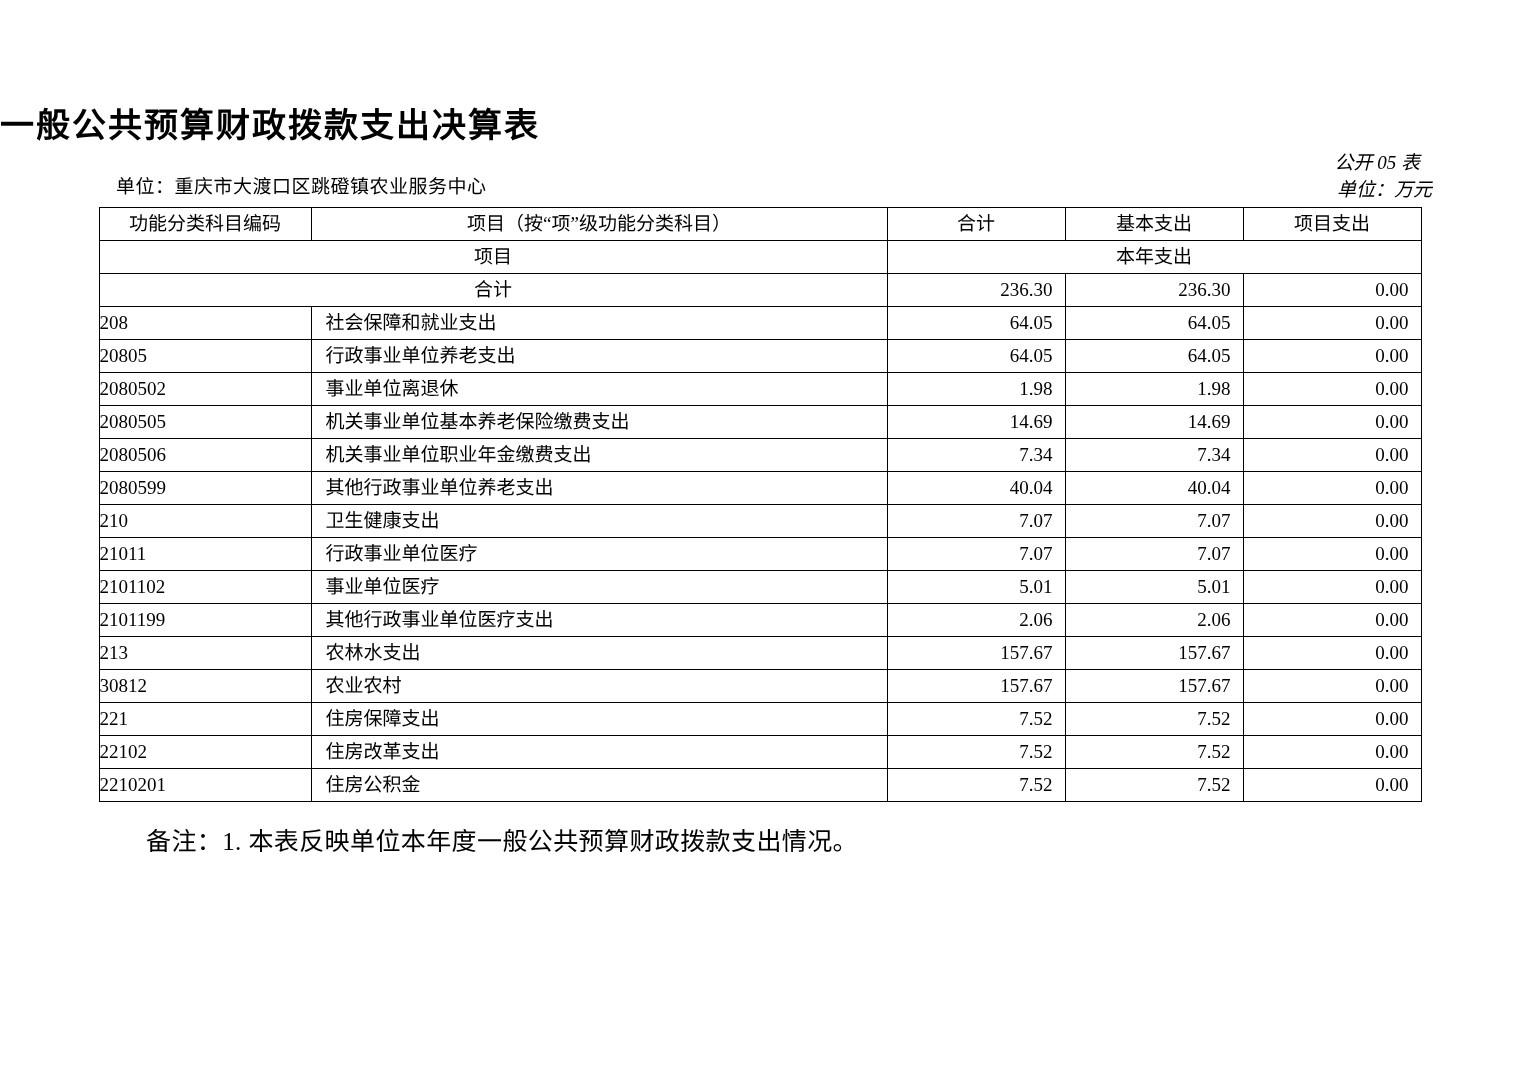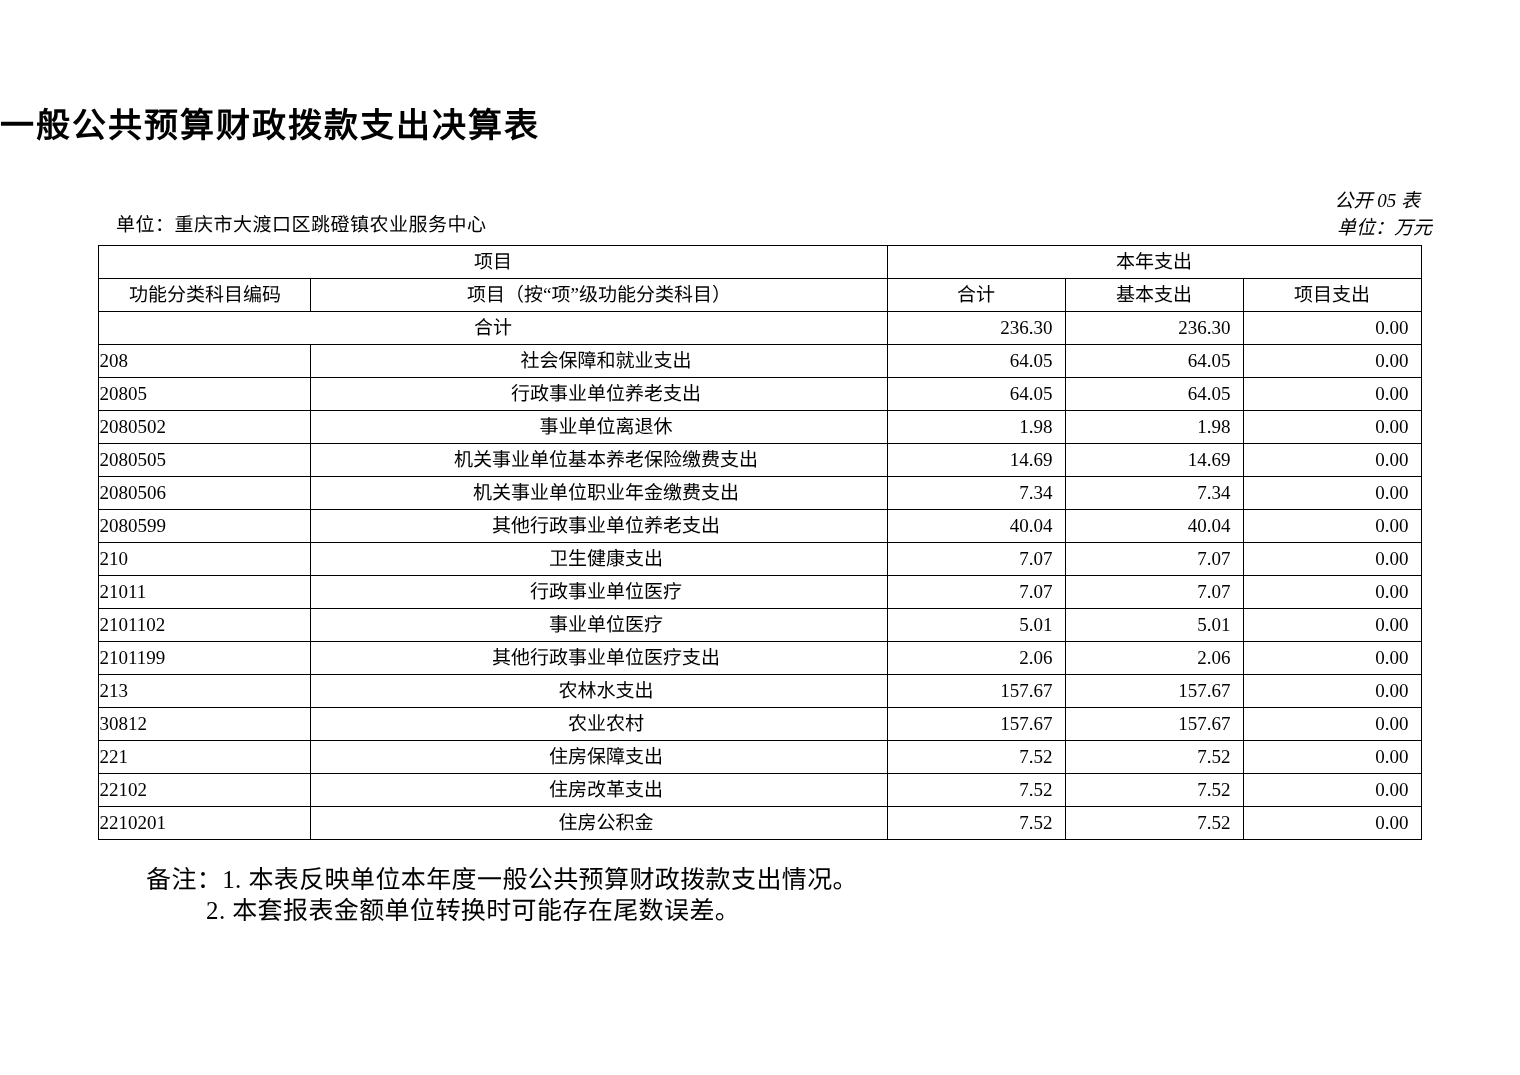--- a/index.html
+++ b/index.html
@@ -24,21 +24,20 @@
   .title {
     text-align: left;
     font-size: 34px;
     font-weight: bold;
     letter-spacing: 2px;
     margin-top: 98px;
     font-family: "Liberation Serif", "DejaVu Serif", serif;
   }
   .meta-row {
     position: relative;
-    margin-top: 38px;
     height: 52px;
     text-align: center;
   }
   .unit-left {
     position: absolute;
     left: 116px;
     top: 24px;
     font-size: 19px;
     letter-spacing: 0.5px;
   }
@@ -67,21 +66,21 @@
   table.budget th, table.budget td {
     border: 1px solid #000000;
     font-size: 19px;
     font-weight: normal;
     padding: 0;
     height: 32px;
     line-height: 32px;
     font-family: "Liberation Serif", "DejaVu Serif", serif;
   }
   .c-code { width: 212px; }
-  .c-name { width: 576px; text-align: center; padding-left: 14px !important; }
+  .c-name { width: 576px; text-align: left; padding-left: 14px !important; }
   .c-num  { width: 178px; text-align: right; padding-right: 12px !important; }
   .hdr-center { text-align: center; }
   .bold { font-weight: bold; }
   .total-row td.total-label {
     text-align: center;
     padding-left: 0 !important;
   }
   .notes {
     margin-top: 24px;
     margin-left: 146px;
@@ -112,29 +111,29 @@
   <table class="budget">
     <colgroup>
       <col class="c-code">
         <col class="c-name">
         <col class="c-num">
         <col class="c-num">
         <col class="c-num">
     </colgroup>
     <thead>
       <tr>
-        <th class="hdr-center" colspan="2">项目</th>
-        <th class="hdr-center" colspan="3">本年支出</th>
-      </tr>
-      <tr>
         <th class="hdr-center">功能分类科目编码</th>
         <th class="hdr-center">项目（按“项”级功能分类科目）</th>
         <th class="hdr-center">合计</th>
         <th class="hdr-center">基本支出</th>
         <th class="hdr-center">项目支出</th>
+      </tr>
+      <tr>
+        <th class="hdr-center" colspan="2">项目</th>
+        <th class="hdr-center" colspan="3">本年支出</th>
       </tr>
     </thead>
     <tbody>
       <tr class="total-row">
         <td class="total-label bold" colspan="2">合计</td>
         <td class="c-num bold">236.30</td>
         <td class="c-num bold">236.30</td>
         <td class="c-num bold">0.00</td>
       </tr>
     <tr>
@@ -240,16 +239,15 @@
           <td class="c-name">住房公积金</td>
           <td class="c-num">7.52</td>
           <td class="c-num">7.52</td>
           <td class="c-num">0.00</td>
         </tr>
       </tbody>
   </table>
 
   <div class="notes">
     <div class="n-line">备注：1. 本表反映单位本年度一般公共预算财政拨款支出情况。</div>
-    <div class="n-line n-indent">2. 本套报表金额单位转换时可能存在尾数误差。</div>
   </div>
 
 </div>
 
 </body></html>

